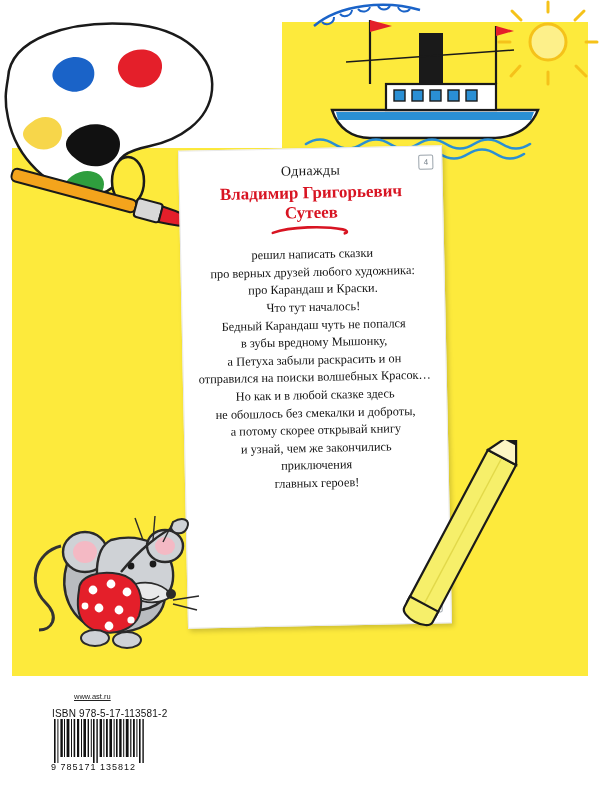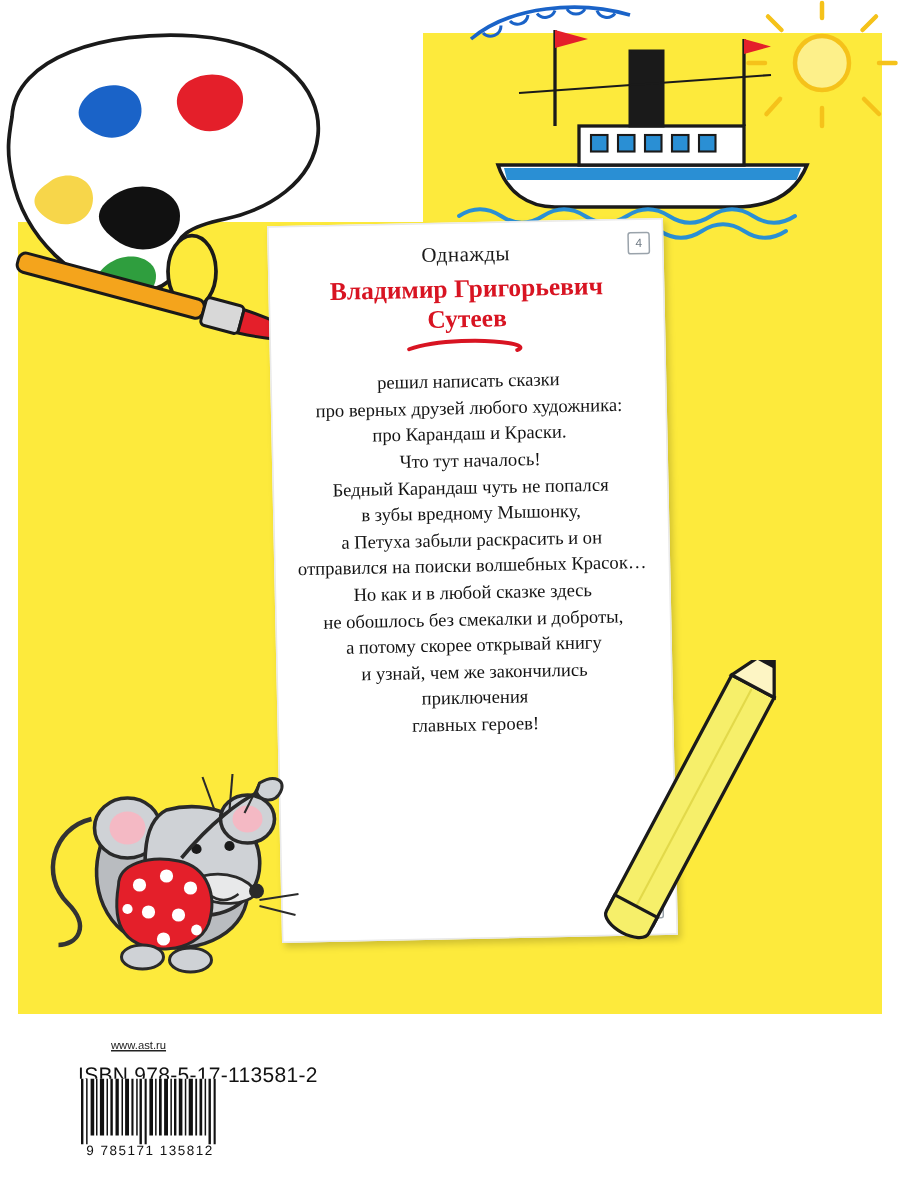--- a/index.html
+++ b/index.html
@@ -139,42 +139,42 @@
     font-family: "Liberation Sans", sans-serif;
     font-size: 7.5px;
     color: #222;
     text-decoration: underline;
   }
   .isbn-text {
     position: absolute;
     left: 52px;
     top: 708px;
     font-family: "Liberation Sans", sans-serif;
-    font-size: 14px;
+    font-size: 10px;
     color: #111;
     letter-spacing: .2px;
   }
   .barcode {
     position: absolute;
     left: 52px;
     top: 719px;
     width: 96px;
     height: 44px;
   }
   .barcode .bars { display: block; }
   .barcode-digits {
     position: absolute;
-    left: 48px;
+    left: 32px;
     top: 762px;
     width: 104px;
     font-family: "Liberation Sans", sans-serif;
     font-size: 9px;
     color: #111;
     letter-spacing: 1px;
-    text-align: center;
+    text-align: right;
   }
 </style>
 </head>
 <body>
 
 <div class="page">
 
   <div class="cover-bg"></div>
   <div class="notch-top"></div>
   <div class="notch-top2"></div>

